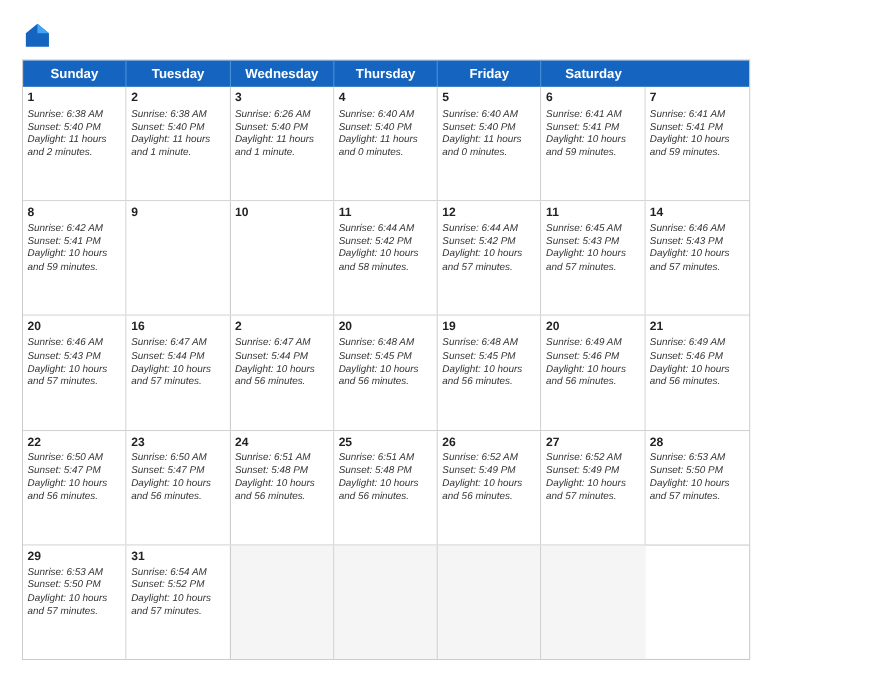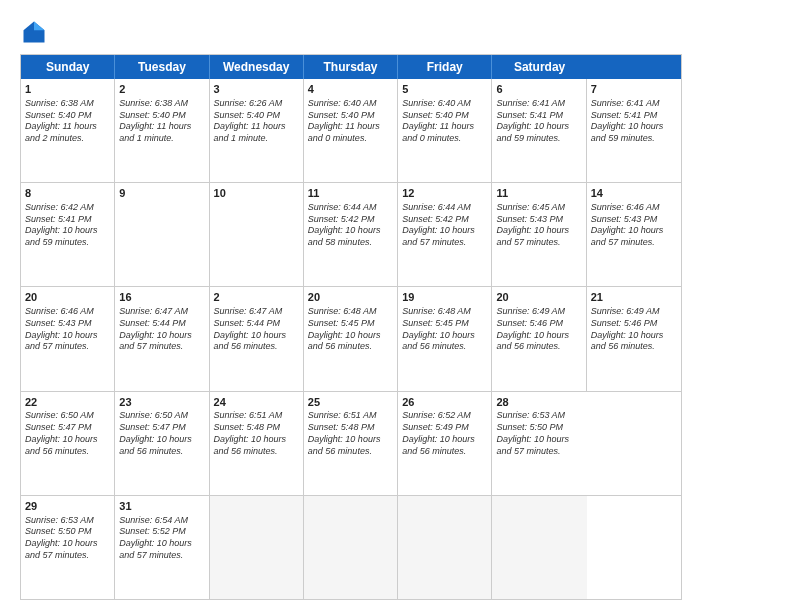--- a/index.html
+++ b/index.html
@@ -323,20 +323,27 @@
 and 56 minutes.</div>
           </div>
           <div class="cal-cell">
             <span class="day-num">26</span>
             <div class="cell-text">Sunrise: 6:52 AM
 Sunset: 5:49 PM
 Daylight: 10 hours
 and 56 minutes.</div>
           </div>
           <div class="cal-cell">
+            <span class="day-num">27</span>
+            <div class="cell-text">Sunrise: 6:52 AM
+Sunset: 5:49 PM
+Daylight: 10 hours
+and 57 minutes.</div>
+          </div>
+          <div class="cal-cell">
             <span class="day-num">28</span>
             <div class="cell-text">Sunrise: 6:53 AM
 Sunset: 5:50 PM
 Daylight: 10 hours
 and 57 minutes.</div>
           </div>
         </div>
         <div class="cal-row">
           <div class="cal-cell">
             <span class="day-num">29</span>

